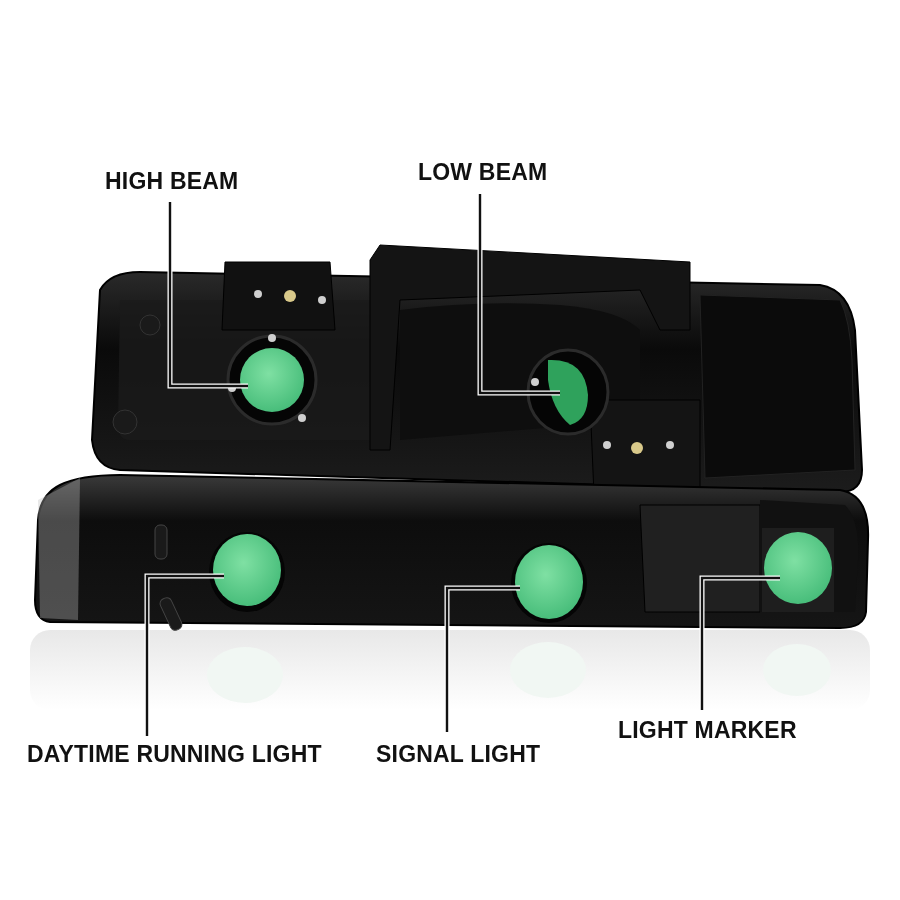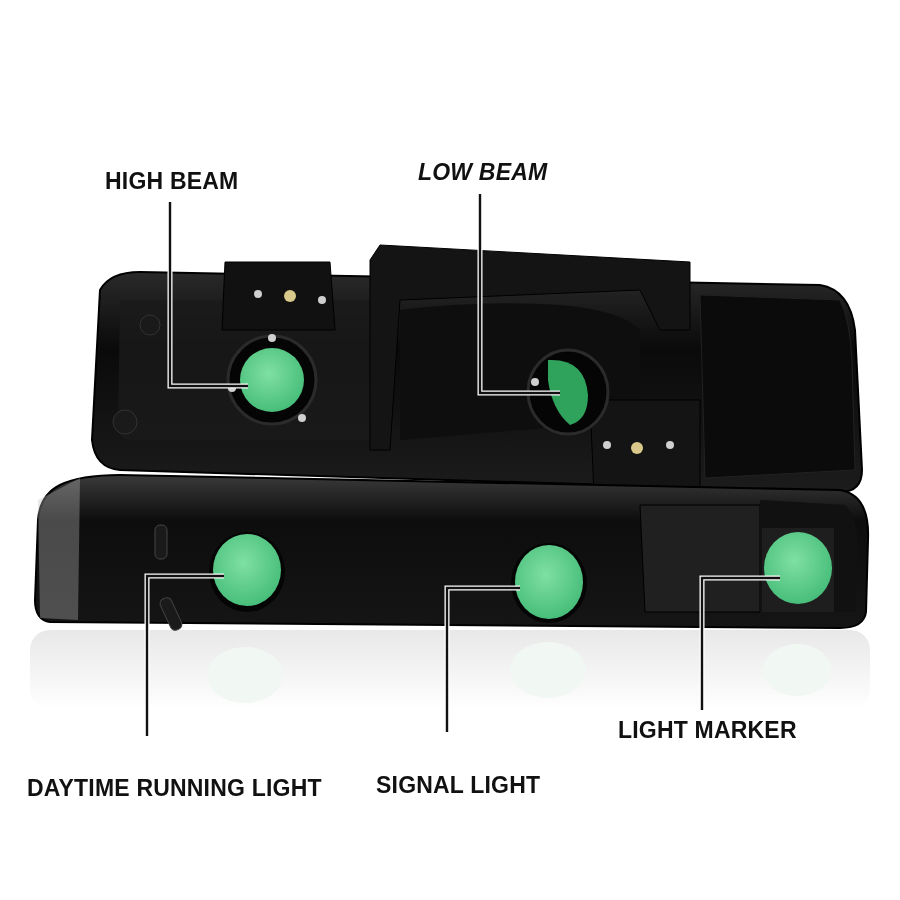--- a/index.html
+++ b/index.html
@@ -115,17 +115,17 @@
         <polyline points="170,202 170,386 248,386"></polyline>
         <polyline points="480,194 480,393 560,393"></polyline>
         <polyline points="147,736 147,576 224,576"></polyline>
         <polyline points="447,732 447,588 520,588"></polyline>
         <polyline points="702,710 702,578 780,578"></polyline>
       </g>
     </g>
   </svg>
 
   <div class="label" style="left:105px; top:168px;">HIGH BEAM</div>
-  <div class="label" style="left:418px; top:159px;font-style:italic;">LOW BEAM</div>
-  <div class="label" style="left:27px; top:741px;margin-top:34px;">DAYTIME RUNNING LIGHT</div>
-  <div class="label" style="left:376px; top:741px;margin-top:31px;">SIGNAL LIGHT</div>
+  <div class="label" style="left:418px; top:159px;">LOW BEAM</div>
+  <div class="label" style="left:27px; top:741px;">DAYTIME RUNNING LIGHT</div>
+  <div class="label" style="left:376px; top:741px;">SIGNAL LIGHT</div>
   <div class="label" style="left:618px; top:717px;">LIGHT MARKER</div>
 </div>
 
 </body></html>

